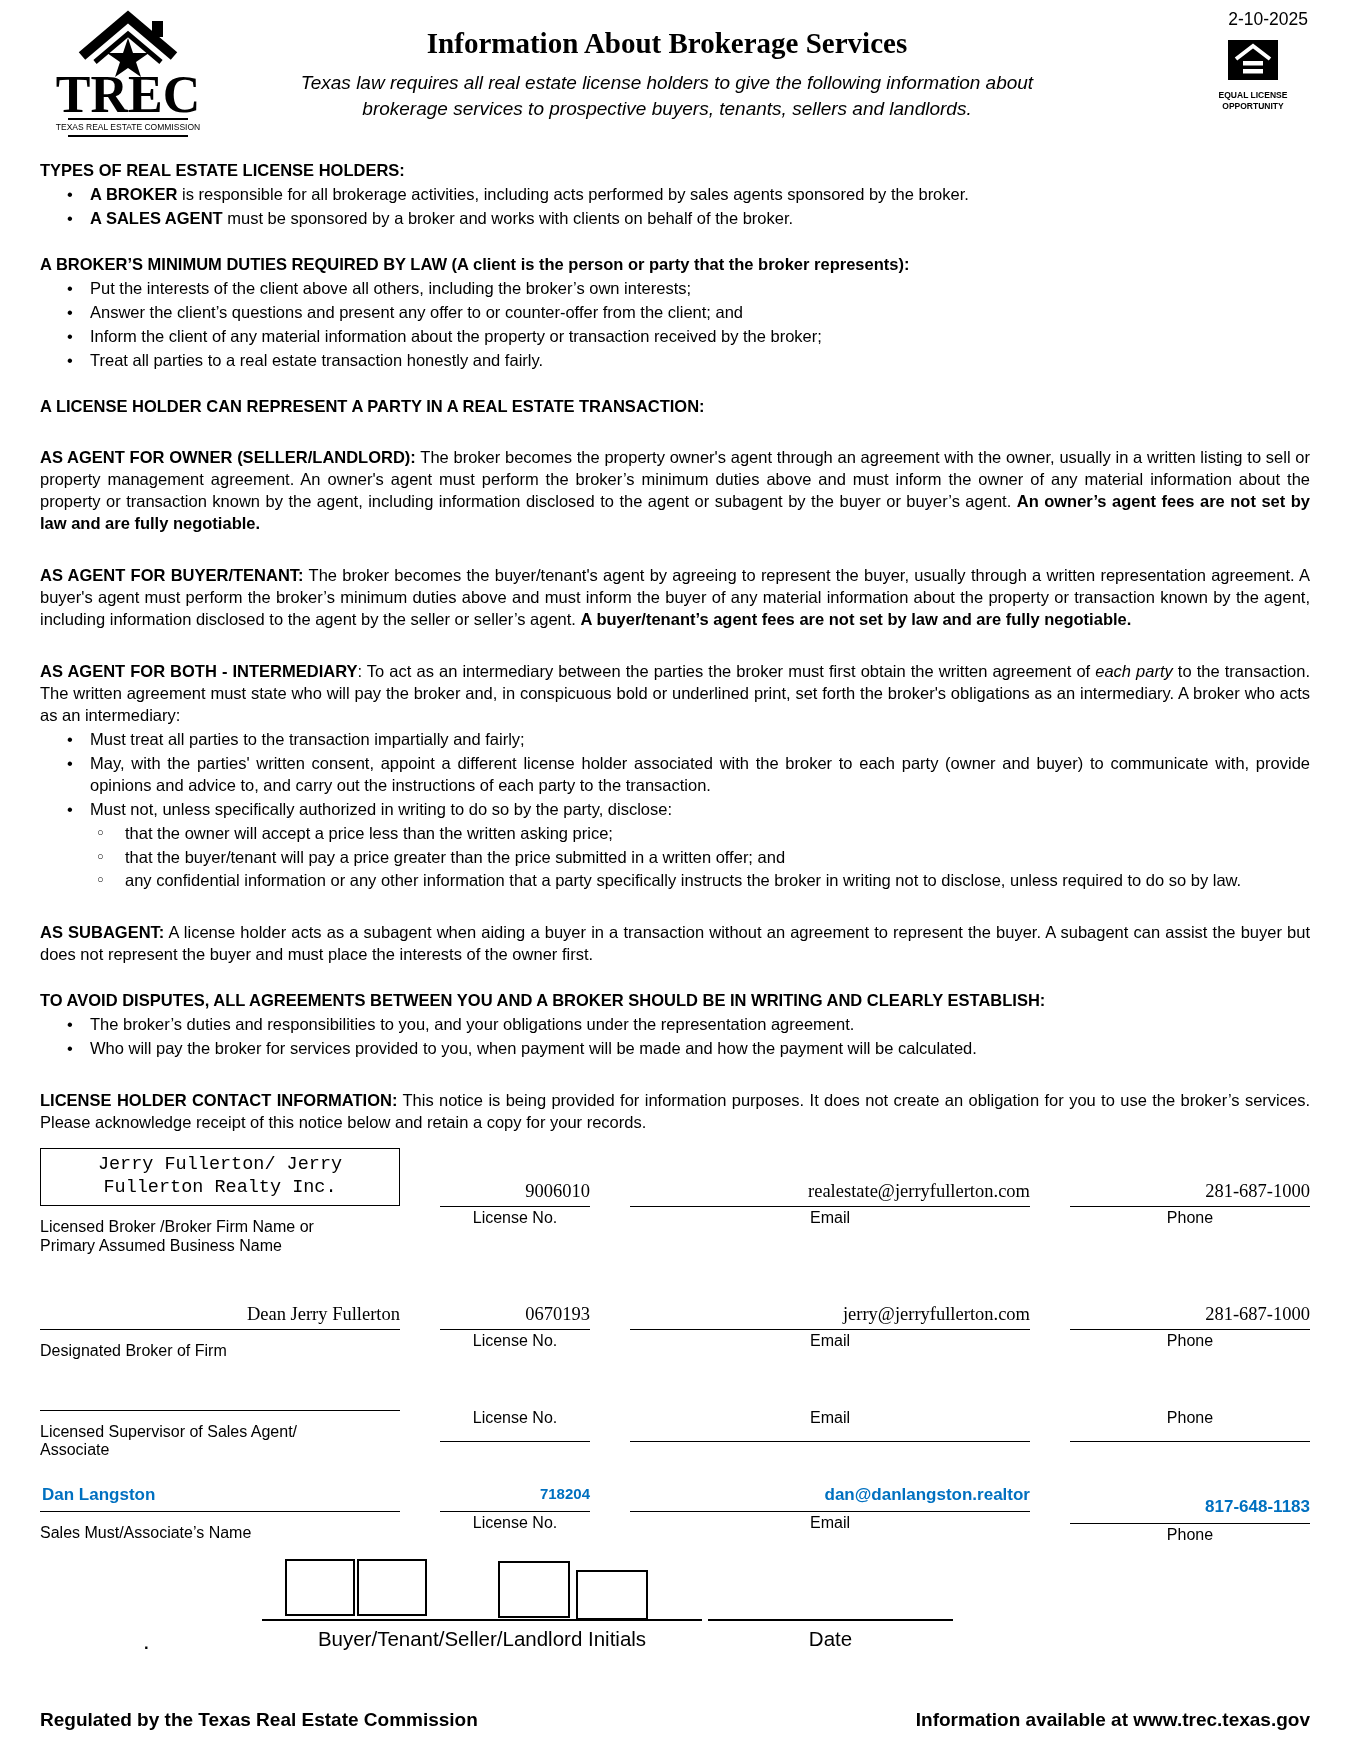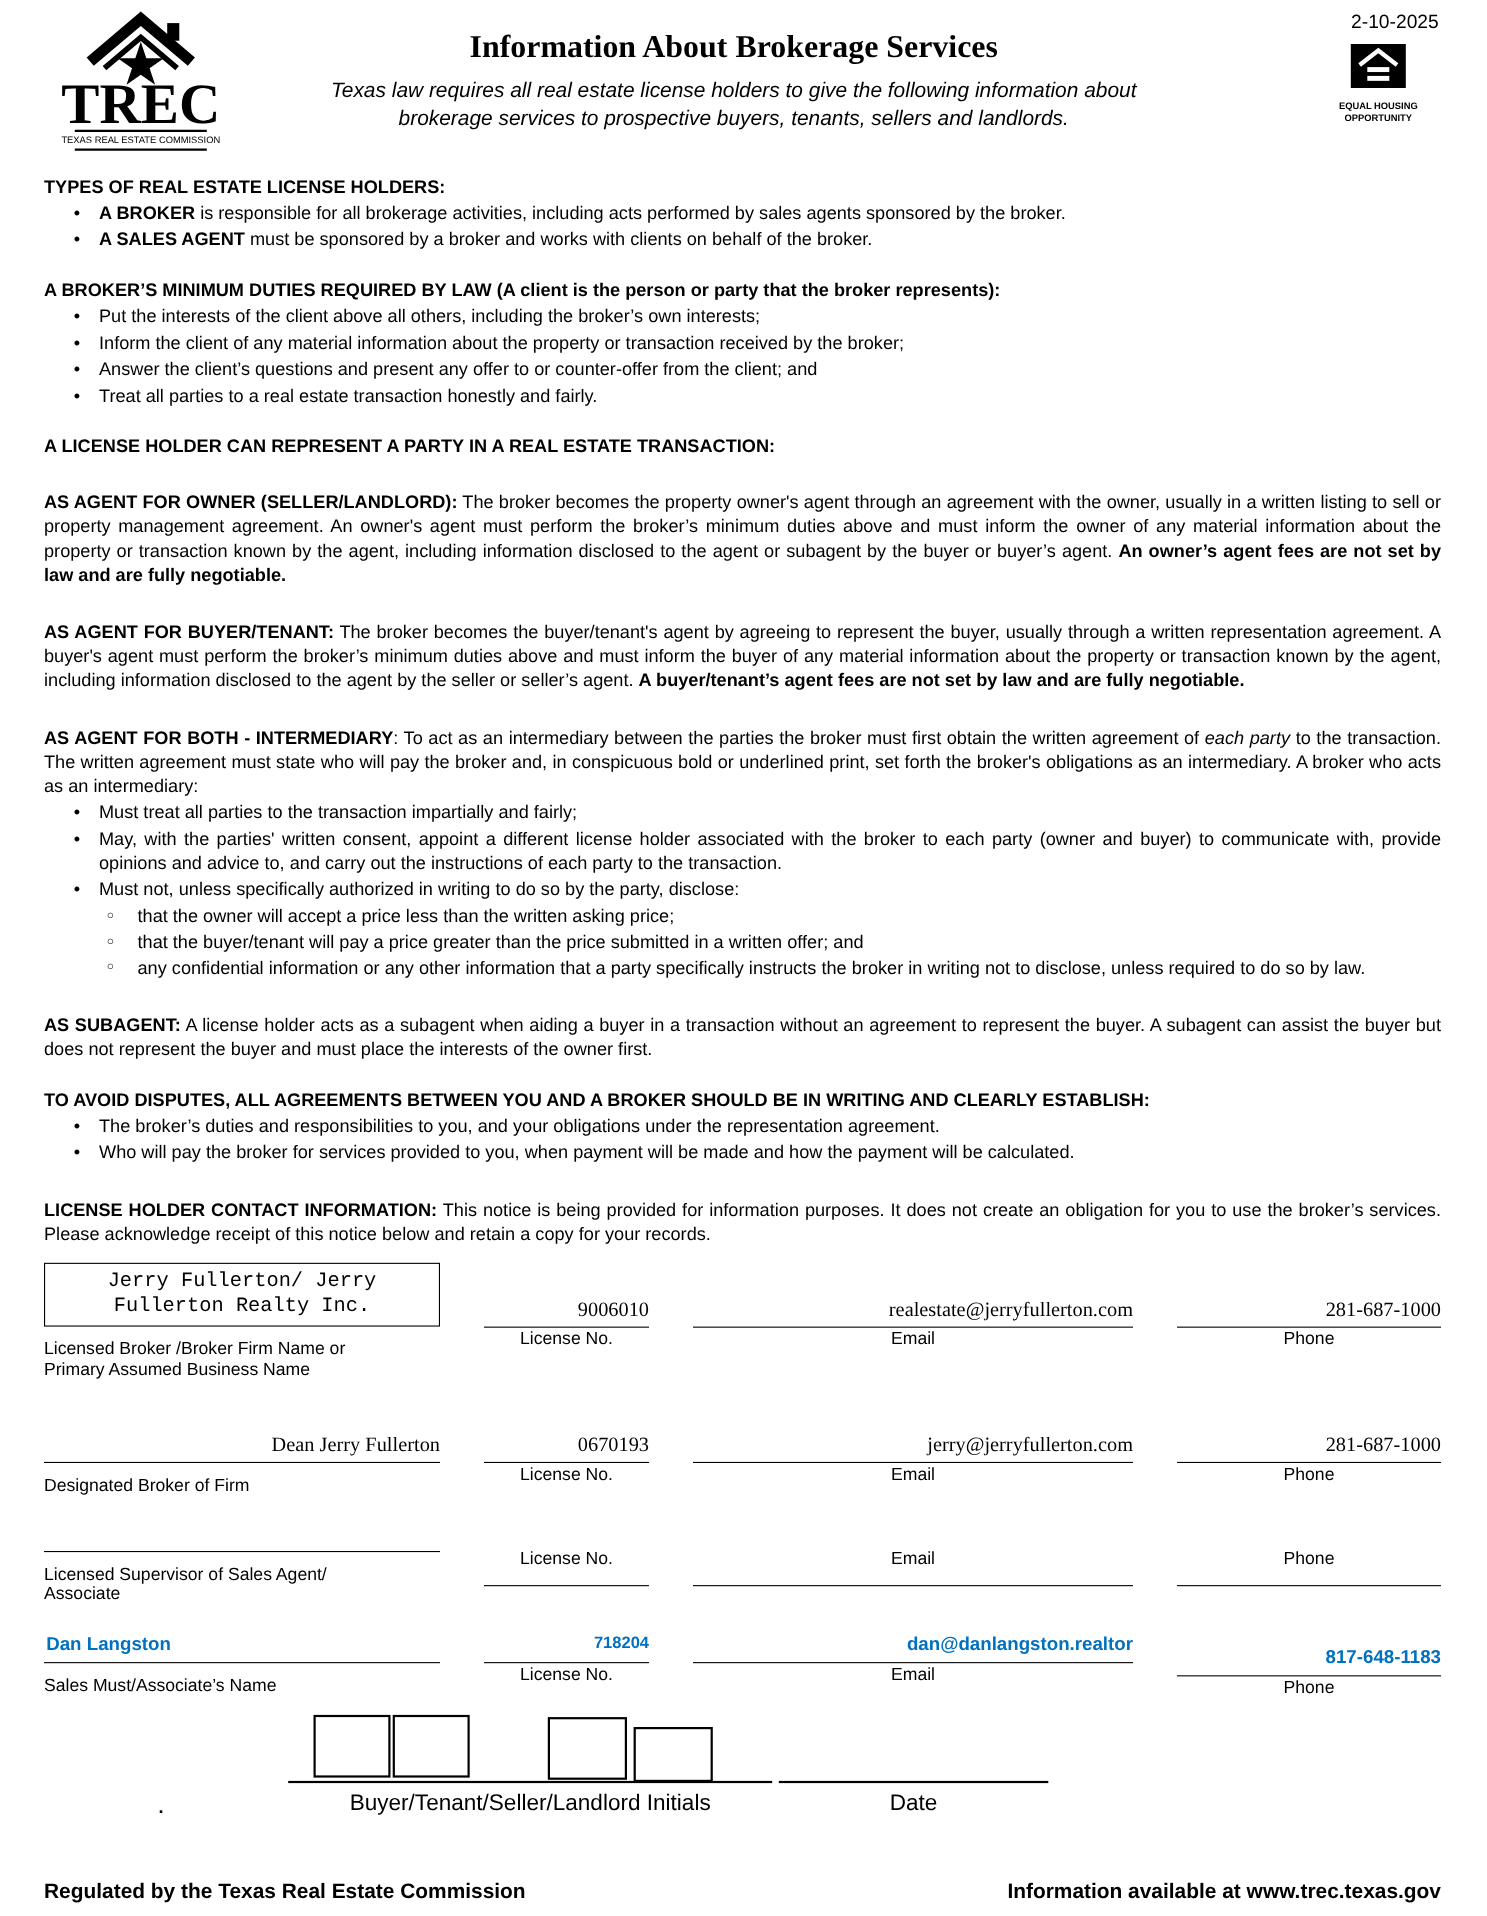--- a/index.html
+++ b/index.html
@@ -93,39 +93,39 @@
       <div class="doc-subtitle">Texas law requires all real estate license holders to give the following information about brokerage services to prospective buyers, tenants, sellers and landlords.</div>
     </div>
 
     <div class="eho">
       <svg width="64" height="44" viewBox="0 0 64 44">
         <rect x="7" y="0" width="50" height="40" fill="#000"></rect>
         <path d="M15 19 L32 6 L49 19" fill="none" stroke="#fff" stroke-width="4"></path>
         <rect x="22" y="21" width="20" height="4.5" fill="#fff"></rect>
         <rect x="22" y="29" width="20" height="4.5" fill="#fff"></rect>
       </svg>
-      <div class="eho-caption">EQUAL HOUSING</div>
+      <div class="eho-caption">EQUAL LICENSE</div>
       <div class="eho-caption">OPPORTUNITY</div>
     </div>
   </div>
 
   <div class="sec sec-first">
     <div class="sec-heading">TYPES OF REAL ESTATE LICENSE HOLDERS:</div>
     <ul class="bullets">
       <li><span class="b">A BROKER</span><span> is responsible for all brokerage activities, including acts performed by sales agents sponsored by the broker.</span></li>
       <li><span class="b">A SALES AGENT</span><span> must be sponsored by a broker and works with clients on behalf of the broker.</span></li>
     </ul>
   </div>
 
   <div class="sec">
     <div class="sec-heading">A BROKER’S MINIMUM DUTIES REQUIRED BY LAW (A client is the person or party that the broker represents):</div>
     <ul class="bullets">
       <li>Put the interests of the client above all others, including the broker’s own interests;</li>
+      <li>Answer the client’s questions and present any offer to or counter-offer from the client; and</li>
       <li>Inform the client of any material information about the property or transaction received by the broker;</li>
-      <li>Answer the client’s questions and present any offer to or counter-offer from the client; and</li>
       <li>Treat all parties to a real estate transaction honestly and fairly.</li>
     </ul>
   </div>
 
   <div class="sec">
     <div class="sec-heading">A LICENSE HOLDER CAN REPRESENT A PARTY IN A REAL ESTATE TRANSACTION:</div>
   </div>
 
   <p class="just sec-para"><span class="b">AS AGENT FOR OWNER (SELLER/LANDLORD):</span><span> The broker becomes the property owner's agent through an agreement with the owner, usually in a written listing to sell or property management agreement. An owner's agent must perform the broker’s minimum duties above and must inform the owner of any material information about the property or transaction known by the agent, including information disclosed to the agent or subagent by the buyer or buyer’s agent. </span><span class="b">An owner’s agent fees are not set by law and are fully negotiable.</span></p>
 

